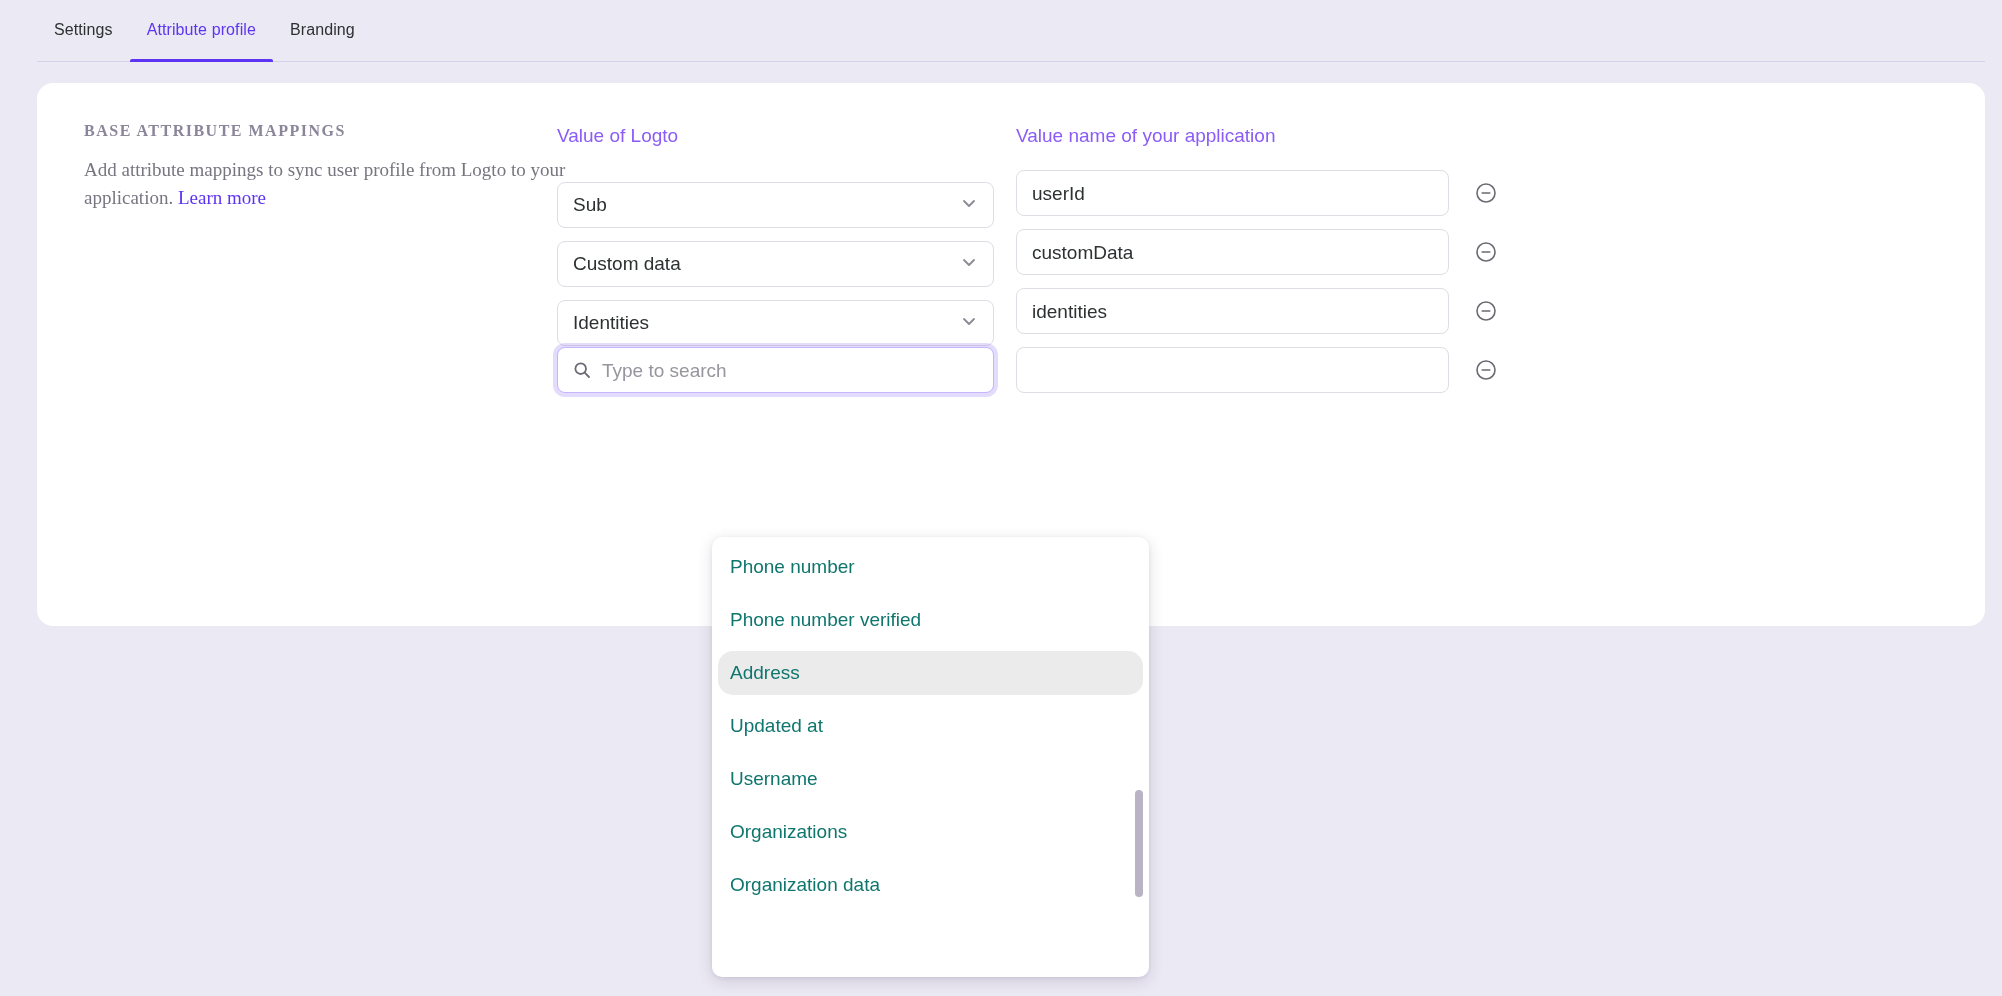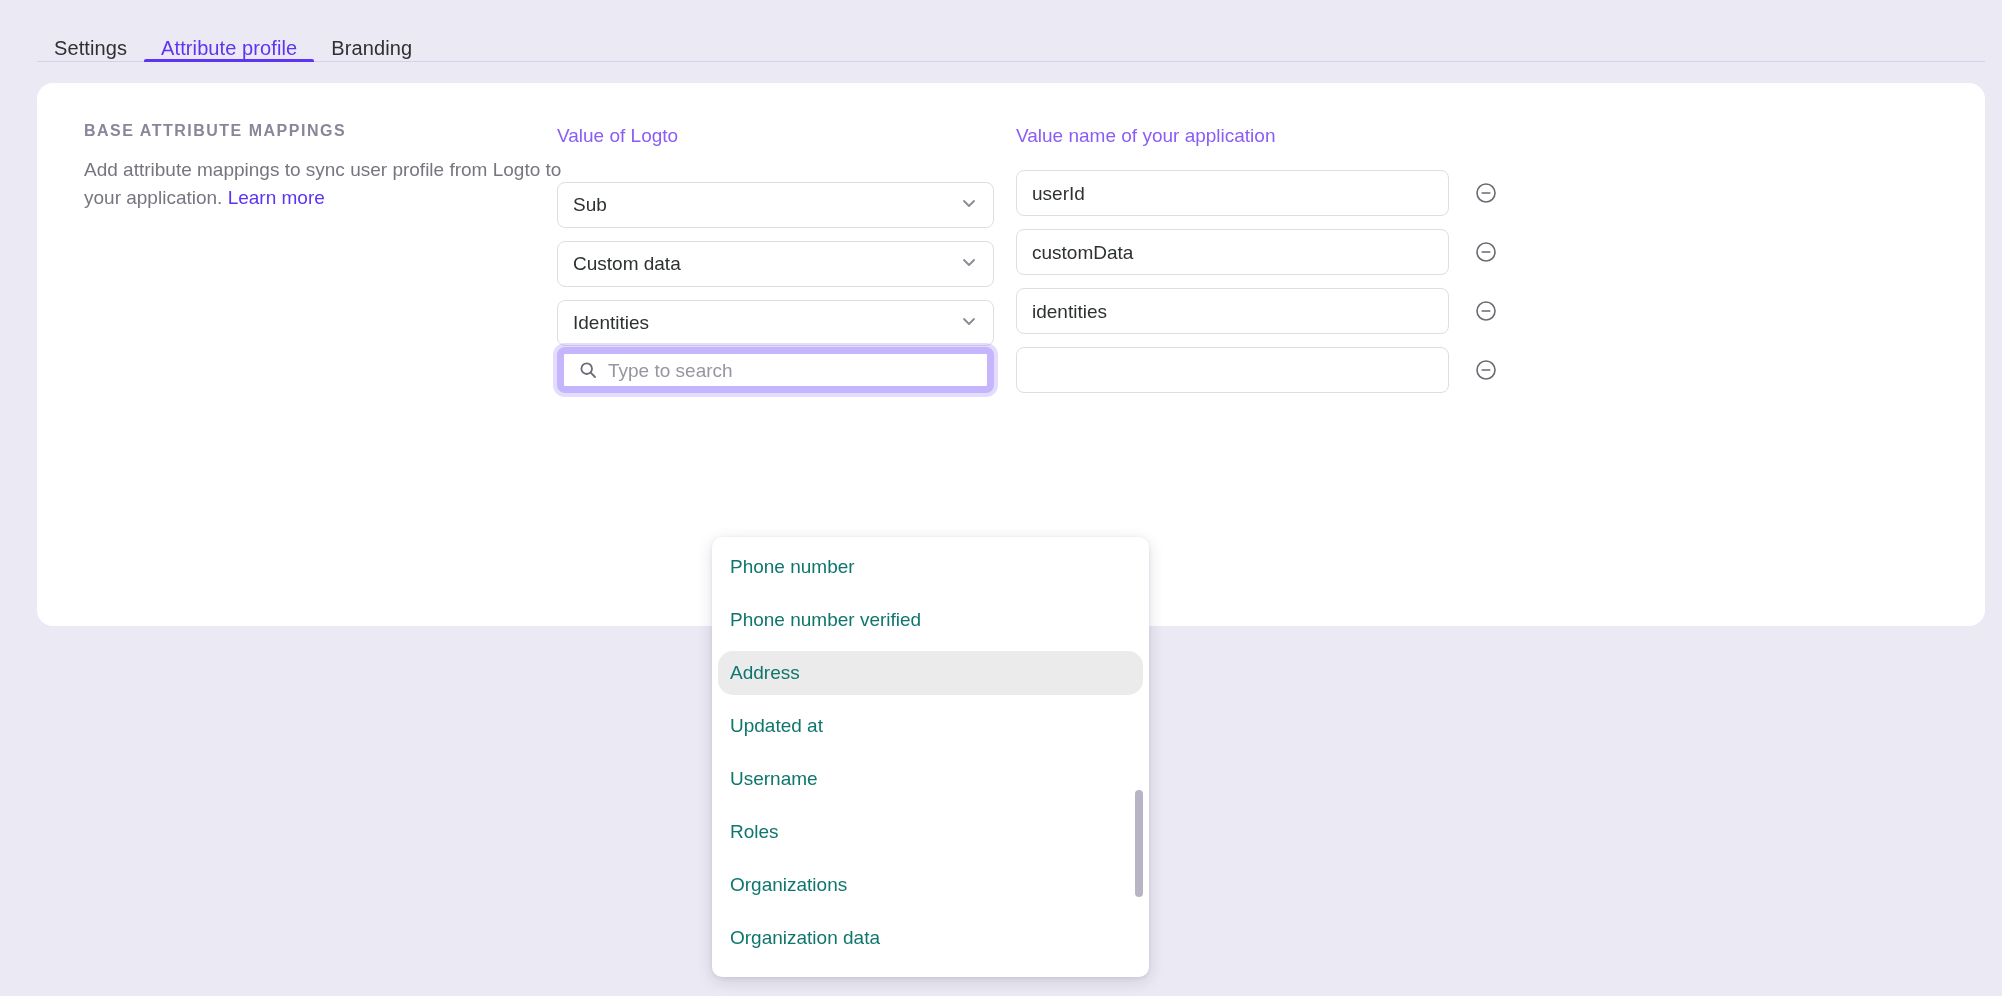--- a/index.html
+++ b/index.html
@@ -37,23 +37,23 @@
   .tabs {
     position: absolute;
     left: 37px;
     bottom: 0;
     display: flex;
     align-items: flex-end;
     height: 62px;
   }
   .tab {
     position: relative;
-    font-size: 20px;
+    font-size: 16px;
     color: #2d3132;
-    padding: 0 17px 4px 17px;
+    padding: 0 17px 24px 17px;
     line-height: 1;
     cursor: pointer;
     white-space: nowrap;
     letter-spacing: 0.1px;
     margin-top: 14px;
   }
   .tab.active {
     color: #5d34f2;
   }
   .tab.active::after {
@@ -84,20 +84,21 @@
     width: 100%;
     height: 100%;
   }
 
   
   .desc {
     position: absolute;
     left: 47px;
     top: 38px;
     width: 490px;
+    font-family: Liberation Serif, serif;
   }
   .desc-title {
     font-size: 16px;
     font-weight: bold;
     letter-spacing: 1.5px;
     color: #8a8599;
     text-transform: uppercase;
     margin: 0 0 16px 0;
     line-height: 1.2;
   }
@@ -178,21 +179,21 @@
   .spacer-24 { width: 24px; flex: none; }
 
   .chevron { display: block; }
 
   
   .field-search {
     box-sizing: border-box;
     width: 437px;
     flex: none;
     height: 46px;
-    border: 7px solid #c4b5fd;
+    border: 1px solid #c4b5fd;
     border-radius: 8px;
     background: #fff;
     display: flex;
     align-items: center;
     padding: 0 14px 0 14px;
     box-shadow: 0 0 0 4px rgba(150,120,245,0.26);
     position: relative;
     z-index: 40;
   }
   .search-icon {
@@ -407,23 +408,20 @@
     <div class="dd-item highlighted">
       <span>Address</span>
     </div>
     <div class="dd-item">
       <span>Updated at</span>
     </div>
     <div class="dd-item">
       <span>Username</span>
     </div>
     <div class="dd-item">
-      <span>Roles</span>
-    </div>
-    <div class="dd-item">
       <span>Organizations</span>
     </div>
     <div class="dd-item">
       <span>Organization data</span>
     </div>
   </div>
   <div class="dd-scrollbar"></div>
 </div>
 
 </body></html>

